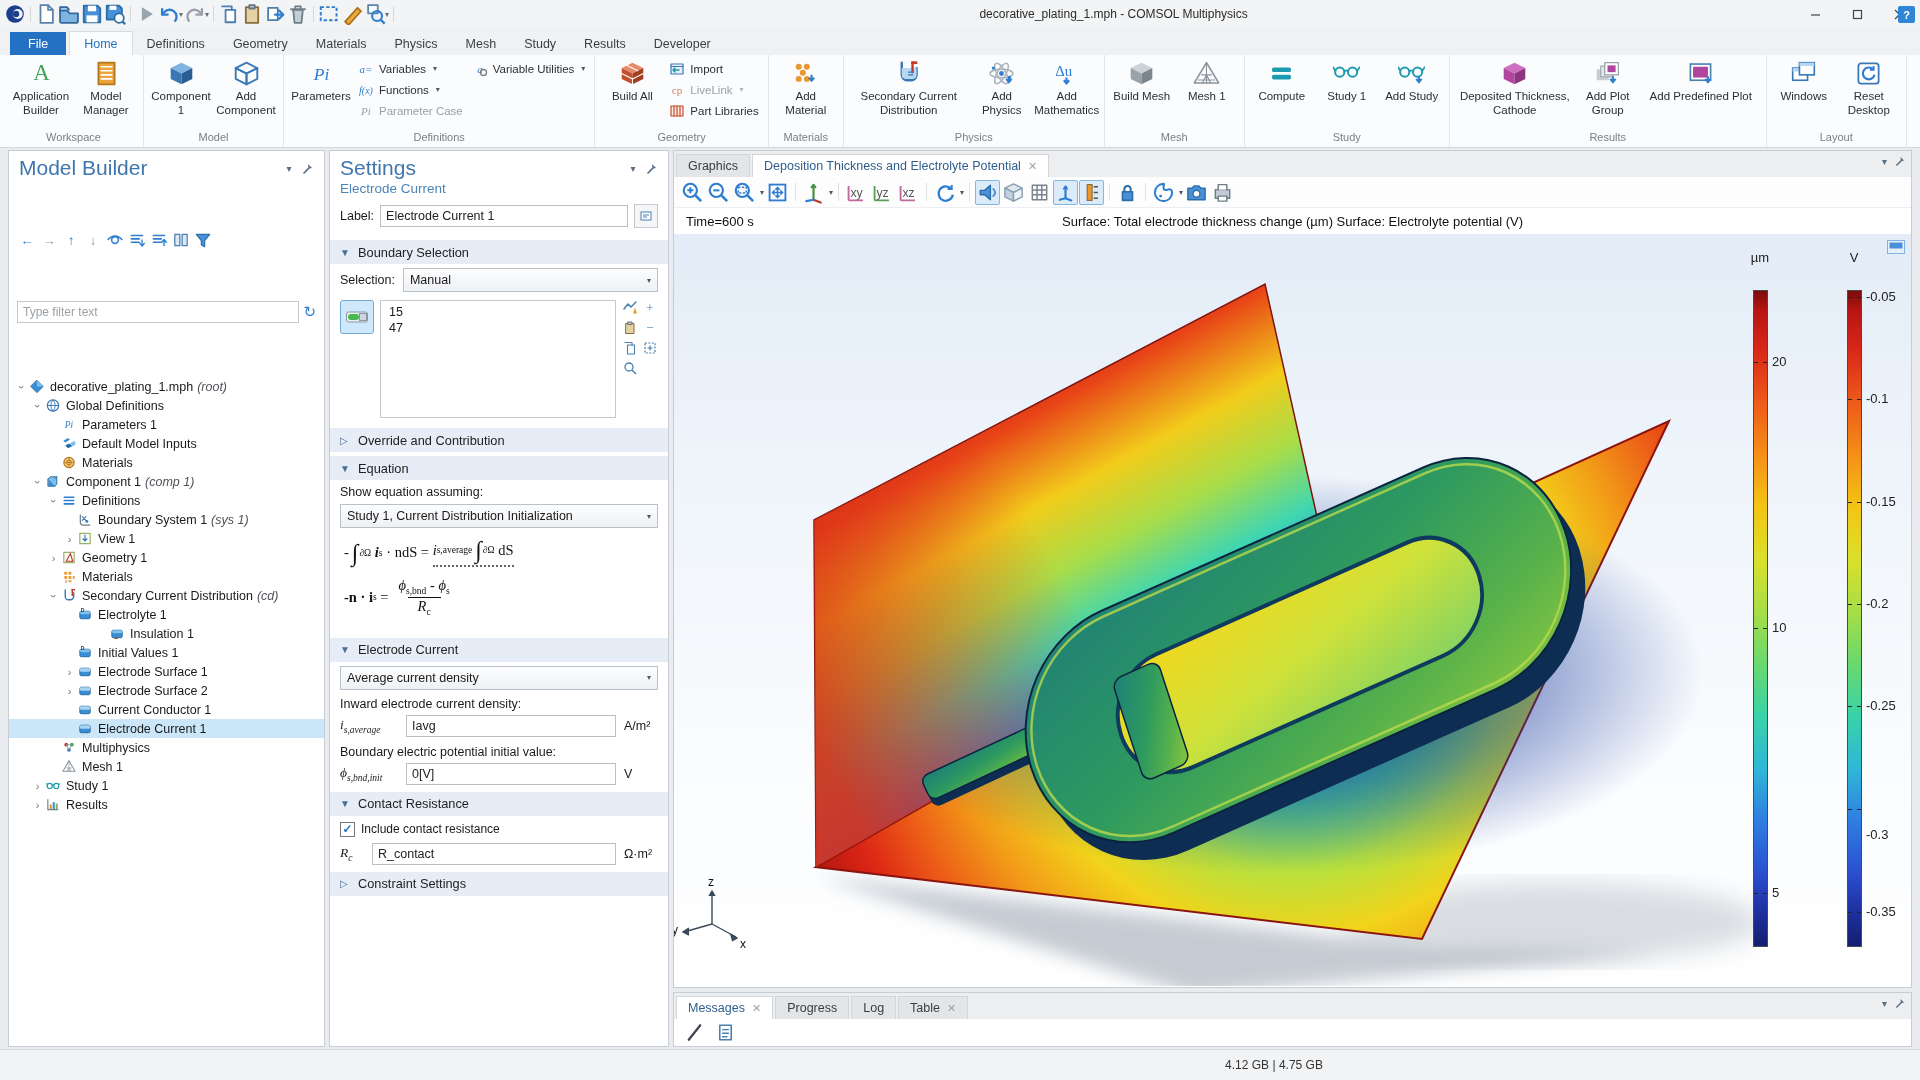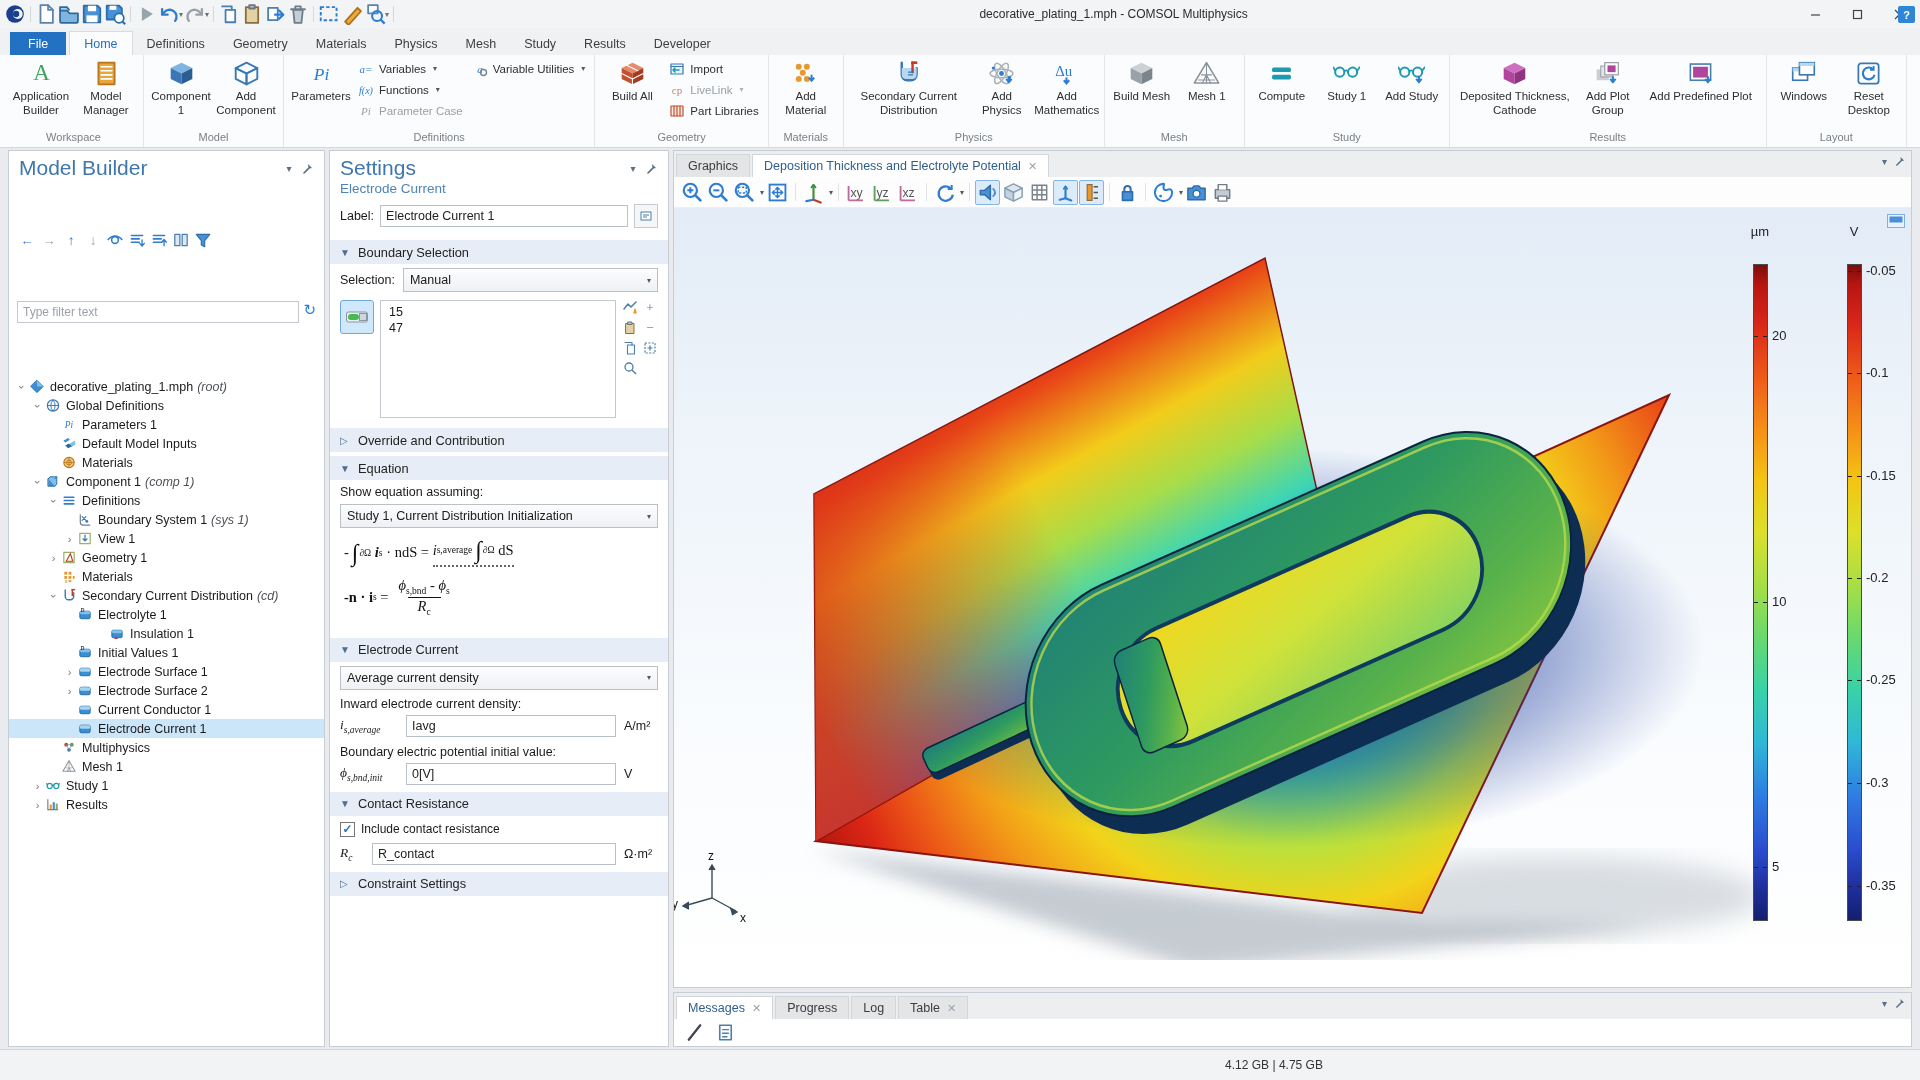--- a/index.html
+++ b/index.html
@@ -42,21 +42,21 @@
   #modelBuilder{top:150px;left:8px;width:317px;bottom:33px;gap:48px;}
   #settingsPanel{top:150px;left:329px;width:340px;bottom:33px;}
   #graphicsPanel{top:150px;left:673px;right:8px;height:838px;}
   #messagesPanel{top:992px;left:673px;right:8px;bottom:33px;}
   .phead{display:flex;align-items:center;padding:5px 8px 0 10px;}
   .ptitle{font-size:21px;color:#3f76ad;font-weight:400;flex:1;}
   .phead-ico{width:18px;height:18px;display:flex;align-items:center;justify-content:center;color:#5a6e84;font-size:10px;}
   
   .mb-tools{display:flex;align-items:center;gap:2px;padding:3px 6px 2px 8px;}
   .mb-tbtn{width:20px;height:18px;display:flex;align-items:center;justify-content:center;font-size:12px;}
-  .filter-row{display:flex;align-items:flex-start;gap:4px;padding:2px 8px 4px;}
+  .filter-row{display:flex;align-items:center;gap:4px;padding:2px 8px 4px;}
   .filter-input{flex:1;height:20px;border:1px solid #c3c9cf;padding:0 5px;font-size:12px;color:#333;
                 font-family:"Liberation Sans",sans-serif;}
   .filter-input::placeholder{color:#9aa1a8;}
   .refresh-btn{color:#2e7dd1;font-size:15px;}
   .tree{flex:1;overflow:hidden;padding-top:2px;font-size:12.5px;}
   .trow{display:flex;align-items:center;height:19px;white-space:nowrap;}
   .trow.selected{background:#cbe6f9;}
   .texp{width:13px;flex:none;color:#73797f;font-size:11px;text-align:center;}
   .texp.open{transform:rotate(90deg);}
   .ticon{width:16px;height:15px;margin:0 5px 0 1px;flex:none;}
@@ -1227,20 +1227,24 @@
           </svg>
         </div>
         <div class="gt-btn">
           <svg viewBox="0 0 16 16" width="100%" height="100%">
             <path d="M3 6h10v6H3z" fill="#c3ccd4" stroke="#6e7d88" stroke-width="1" stroke-linecap="round" stroke-linejoin="round"></path>
             <path d="M5 6V2.5h6V6" fill="#fff" stroke="#6e7d88" stroke-width="1" stroke-linecap="round" stroke-linejoin="round"></path>
             <path d="M5 10.5h6v3.5H5z" fill="#fff" stroke="#6e7d88" stroke-width="1" stroke-linecap="round" stroke-linejoin="round"></path>
           </svg>
         </div>
       </div>
+    <div class="glabels">
+      <span class="time-label">Time=600 s</span>
+      <span class="plot-title">Surface: Total electrode thickness change (µm)  Surface: Electrolyte potential (V)</span>
+    </div>
     <div class="plot" id="plotArea">
       <svg class="scene" width="1090" height="752" viewBox="0 0 1090 752">
         <defs>
           <radialGradient id="floorGrad" gradientUnits="userSpaceOnUse" cx="615" cy="415" r="520">
             <stop offset="0" stop-color="#1d2f92"></stop>
               <stop offset="0.10" stop-color="#2b62d6"></stop>
             <stop offset="0.20" stop-color="#2fc0dc"></stop>
               <stop offset="0.30" stop-color="#52da8a"></stop>
             <stop offset="0.42" stop-color="#b5e23f"></stop>
               <stop offset="0.55" stop-color="#f2d31a"></stop>
@@ -1357,21 +1361,21 @@
             <div class="cbar-tick" style="top: 518px;"></div>
             <div class="cbar-tick r" style="top: 518px;"></div>
             <div class="cbar-tick" style="top: 621px;"></div>
             <div class="cbar-tick r" style="top: 621px;"></div>
           </div>
           <div class="cbar-lbl" style="top: 46px;">-0.05</div>
           <div class="cbar-lbl" style="top: 148px;">-0.1</div>
           <div class="cbar-lbl" style="top: 251px;">-0.15</div>
           <div class="cbar-lbl" style="top: 353px;">-0.2</div>
           <div class="cbar-lbl" style="top: 455px;">-0.25</div>
-          <div class="cbar-lbl" style="top: 558px;">-0.3</div>
+          <div class="cbar-lbl" style="top: 584px;">-0.3</div>
           <div class="cbar-lbl" style="top: 661px;">-0.35</div>
         </div>
     </div>
   </div>
 
   <div class="panel" id="messagesPanel">
     <div class="gtabs" id="mTabs">
         <div class="gtab active">
           <span>Messages</span>
           <span class="tabclose">✕</span>

